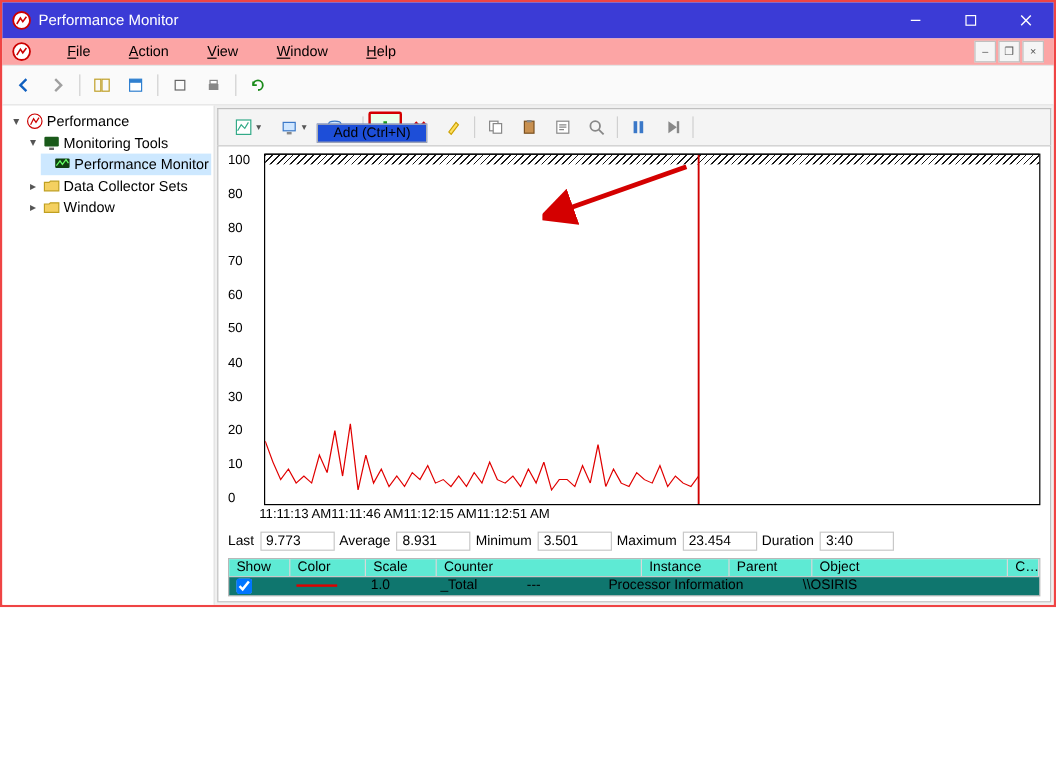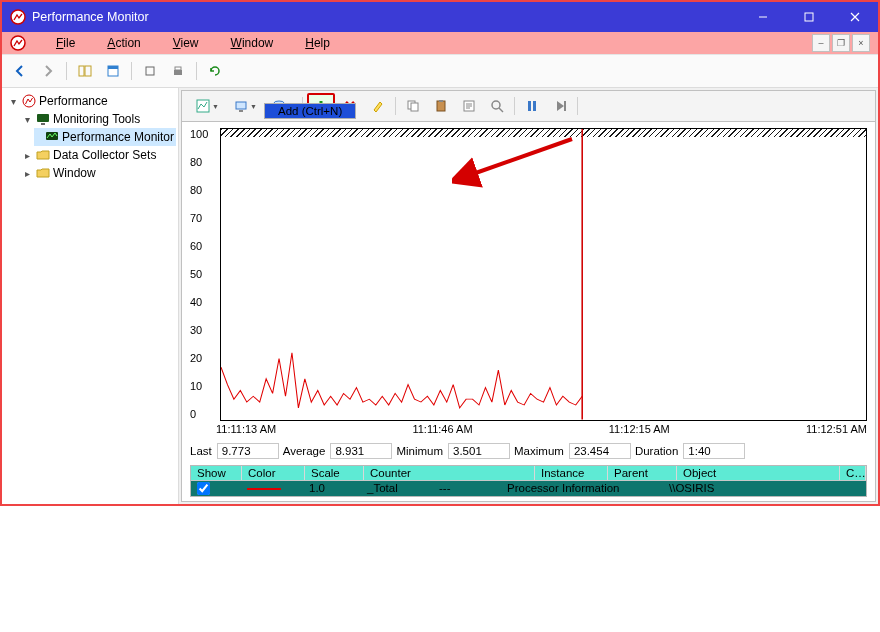--- a/index.html
+++ b/index.html
@@ -30,21 +30,21 @@
   .ctbtn.drop{width:34px}
   .ctbtn .dd{position:absolute;right:2px;font-size:7px;color:#555}
   .ctbtn.hl{border:2px solid #d40000;background:#eaffea}
   .tooltip{position:absolute;top:12px;left:82px;background:#1d4ed8;border:1px solid #b0b0b0;padding:1px 13px;font-size:11.5px;color:#000;z-index:5}
   .chartwrap{flex:1;border:1px solid #c0c0c0;background:#fff;display:flex;flex-direction:column;padding:6px 8px 4px 8px;min-height:0}
   .chartarea{flex:1;display:flex;min-height:0}
   .yaxis{width:26px;display:flex;flex-direction:column;justify-content:space-between;align-items:flex-start;padding:0 4px 0 0;font-size:11px;color:#000}
   .plot{flex:1;position:relative;border:1px solid #000;min-width:0}
   .hatch{position:absolute;left:0;right:0;top:-1px;height:8px;border-top:1px solid #000;background:repeating-linear-gradient(135deg,#000 0,#000 1px,transparent 1px,transparent 4px);opacity:.9}
   .plot svg{position:absolute;inset:0;width:100%;height:100%}
-  .xaxis{display:flex;justify-content:space-between;font-size:11px;padding:2px 0 0 26px}
+  .xaxis{display:flex;font-size:11px;padding:2px 0 0 26px}
   .stats{display:flex;gap:4px;align-items:center;padding:8px 0 2px 0;font-size:11.5px}
   .stats .lbl{padding-right:1px}
   .stats .val{border:1px solid #c8c8c8;background:#fff;padding:1px 4px;min-width:52px;text-align:left}
   .legend{border:1px solid #b8b8b8;margin-top:4px;background:#fff}
   .lhead,.lrow{display:flex;font-size:11.5px}
   .lhead{background:#5eead4;border-bottom:1px solid #c8c8c8}
   .lcell{padding:1px 6px;border-right:1px solid #d8d8d8;overflow:hidden;text-overflow:ellipsis;white-space:nowrap}
   .lc-show{width:38px} .lc-color{width:50px} .lc-scale{width:46px} .lc-counter{width:158px}
   .lc-inst{width:60px} .lc-parent{width:56px} .lc-obj{width:150px} .lc-comp{flex:1}
   .lrow{background:#0f766e}
@@ -326,21 +326,21 @@
         <div class="stats">
           <span class="lbl">Last</span>
           <span class="val">9.773</span>
           <span class="lbl">Average</span>
           <span class="val">8.931</span>
           <span class="lbl">Minimum</span>
           <span class="val">3.501</span>
           <span class="lbl">Maximum</span>
           <span class="val">23.454</span>
           <span class="lbl">Duration</span>
-          <span class="val">1:40</span>
+          <span class="val">3:40</span>
         </div>
 
         <div class="legend">
           <div class="lhead">
             <div class="lcell lc-show">Show</div>
             <div class="lcell lc-color">Color</div>
             <div class="lcell lc-scale">Scale</div>
             <div class="lcell lc-counter">Counter</div>
             <div class="lcell lc-inst">Instance</div>
             <div class="lcell lc-parent">Parent</div>

